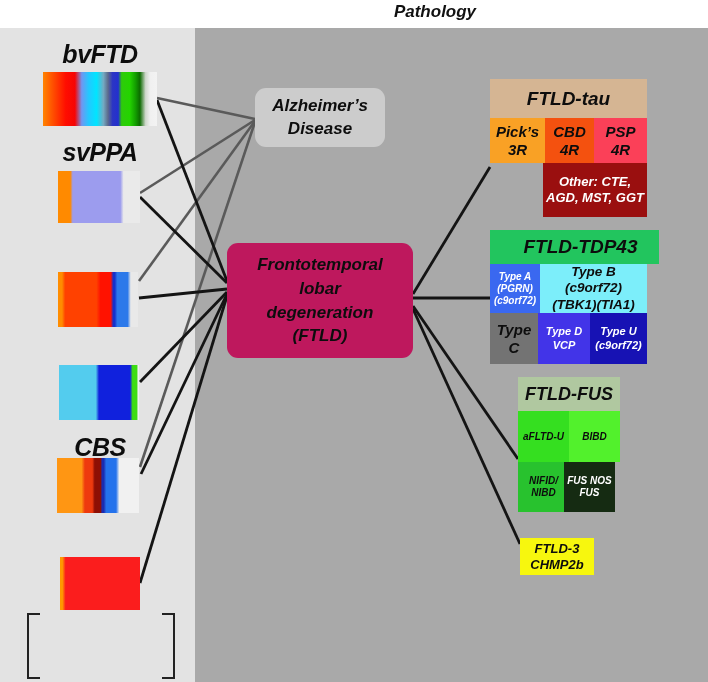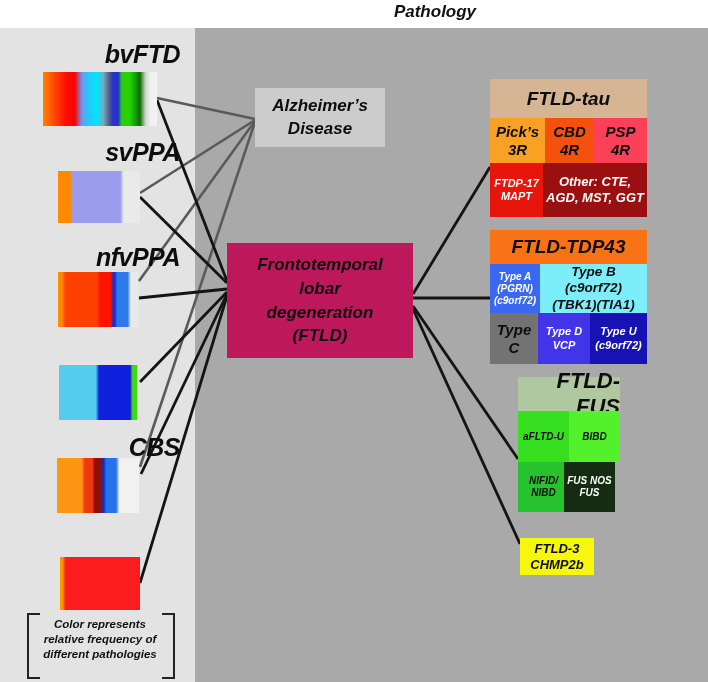--- a/index.html
+++ b/index.html
@@ -1,22 +1,22 @@
 <!DOCTYPE html>
 <html><head>
 <meta charset="utf-8">
 <style>
   html,body{margin:0;padding:0;}
   body{font-family:"Liberation Sans",sans-serif;}
   #stage{position:relative;width:708px;height:682px;background:#ffffff;overflow:hidden;}
   .panel{position:absolute;top:28px;bottom:0;}
   .ttl{position:absolute;top:2px;font-size:17px;font-weight:bold;font-style:italic;color:#111;text-align:center;}
-  .synlabel{position:absolute;left:20px;width:160px;text-align:right;font-size:25px;font-weight:bold;font-style:italic;color:#0d0d0d;letter-spacing:-0.5px;}
+  .synlabel{position:absolute;left:20px;width:160px;text-align:center;font-size:25px;font-weight:bold;font-style:italic;color:#0d0d0d;letter-spacing:-0.5px;}
   .bar{position:absolute;}
-  .box{position:absolute;display:flex;align-items:center;justify-content:center;text-align:center;font-weight:bold;font-style:italic;color:#0d0d0d;white-space:pre-line;}
+  .box{position:absolute;display:flex;align-items:center;justify-content:center;text-align:center;font-weight:bold;font-style:italic;color:#0d0d0d;white-space:pre-line;border-radius:11px;}
   .cell{position:absolute;display:flex;align-items:center;justify-content:center;text-align:center;font-weight:bold;font-style:italic;color:#0d0d0d;white-space:pre-line;line-height:1.2;}
   .lt{color:#ffffff;}
   .hdr{position:absolute;display:flex;align-items:center;justify-content:center;text-align:right;font-weight:bold;font-style:italic;color:#0d0d0d;}
   svg{position:absolute;left:0;top:0;}
   .note-text{position:absolute;left:40px;top:617px;width:120px;text-align:center;font-size:11.5px;font-weight:bold;font-style:italic;color:#111;line-height:1.3;white-space:pre-line;}
   .bracket{position:absolute;top:613px;width:11px;height:62px;}
   .bracket.l{left:27px;border-left:2px solid #222;border-top:2px solid #222;border-bottom:2px solid #222;}
   .bracket.r{left:162px;border-right:2px solid #222;border-top:2px solid #222;border-bottom:2px solid #222;}
 </style>
 </head>
@@ -49,69 +49,63 @@
       <line x1="413" y1="309" x2="520" y2="544"></line>
     </g>
   </svg>
 
   <div class="synlabel" style="top:40px;">bvFTD</div>
   <div class="bar" style="left: 43px; top: 72px; width: 114px; height: 54px; background: linear-gradient(90deg, rgb(255, 132, 0) 0%, rgb(255, 77, 0) 9%, rgb(255, 13, 0) 20%, rgb(246, 4, 4) 28%, rgb(111, 151, 242) 34%, rgb(36, 200, 255) 40%, rgb(0, 229, 255) 47%, rgb(116, 170, 194) 53%, rgb(92, 107, 140) 57%, rgb(44, 53, 196) 61%, rgb(35, 48, 207) 66%, rgb(46, 203, 11) 69%, rgb(36, 212, 0) 76%, rgb(19, 160, 0) 81%, rgb(12, 107, 0) 85%, rgb(207, 216, 204) 90%, rgb(240, 240, 240) 94%, rgb(243, 243, 243) 100%);"></div>
 
   <div class="synlabel" style="top:138px;">svPPA</div>
   <div class="bar" style="left: 58px; top: 171px; width: 82px; height: 52px; background: linear-gradient(90deg, rgb(255, 138, 0) 0%, rgb(255, 138, 0) 15%, rgb(156, 156, 238) 18%, rgb(156, 156, 238) 76%, rgb(234, 234, 234) 80%, rgb(234, 234, 234) 100%);"></div>
 
-  <div class="synlabel" style="top:243px;">nfvPPA</div>
   <div class="bar" style="left: 58px; top: 272px; width: 80px; height: 55px; background: linear-gradient(90deg, rgb(255, 140, 0) 0%, rgb(255, 140, 0) 5%, rgb(255, 65, 0) 9%, rgb(255, 65, 0) 48%, rgb(255, 18, 0) 53%, rgb(255, 18, 0) 66%, rgb(21, 49, 204) 69%, rgb(21, 49, 204) 71%, rgb(44, 121, 234) 74%, rgb(44, 121, 234) 87%, rgb(233, 233, 233) 91%, rgb(233, 233, 233) 100%);"></div>
 
   <div class="bar" style="left: 59px; top: 365px; width: 80px; height: 55px; background: linear-gradient(90deg, rgb(83, 204, 238) 0%, rgb(83, 204, 238) 46%, rgb(16, 33, 221) 50%, rgb(16, 33, 221) 89%, rgb(61, 221, 18) 92%, rgb(61, 221, 18) 97%, rgb(240, 240, 240) 99%, rgb(240, 240, 240) 100%);"></div>
 
   <div class="synlabel" style="top:433px;">CBS</div>
   <div class="bar" style="left: 57px; top: 458px; width: 82px; height: 55px; background: linear-gradient(90deg, rgb(255, 150, 19) 0%, rgb(255, 150, 19) 30%, rgb(238, 58, 14) 34%, rgb(238, 58, 14) 43%, rgb(142, 15, 4) 46%, rgb(142, 15, 4) 53%, rgb(27, 43, 176) 55%, rgb(27, 43, 176) 57%, rgb(36, 114, 236) 60%, rgb(36, 114, 236) 72%, rgb(241, 241, 241) 76%, rgb(241, 241, 241) 100%);"></div>
 
   <div class="bar" style="left: 60px; top: 557px; width: 80px; height: 53px; background: linear-gradient(90deg, rgb(255, 153, 0) 0%, rgb(255, 153, 0) 3%, rgb(251, 29, 29) 7%, rgb(251, 29, 29) 100%);"></div>
 
   <div class="bracket l"></div>
   <div class="bracket r"></div>
-  <div class="note-text">Color represents
-relative frequency of
-different pathologies</div>
 
   <div class="box" style="left: 255px; top: 88px; width: 130px; height: 59px; font-size: 17px; line-height: 1.35; background: rgb(204, 204, 204);">Alzheimer’s
 Disease</div>
   <div class="box" style="left: 227px; top: 243px; width: 186px; height: 115px; font-size: 17px; line-height: 1.4; background: #be185d;">Frontotemporal
 lobar
 degeneration
 (FTLD)</div>
 
   <div class="hdr" style="left: 490px; top: 79px; width: 157px; height: 39px; font-size: 19px; background: rgb(213, 181, 147);">FTLD-tau</div>
   <div class="cell" style="left: 490px; top: 118px; width: 55px; height: 45px; font-size: 15px; background: rgb(249, 161, 37);">Pick’s
 3R</div>
   <div class="cell" style="left: 545px; top: 118px; width: 49px; height: 45px; font-size: 15px; background: rgb(244, 81, 15);">CBD
 4R</div>
   <div class="cell" style="left: 594px; top: 118px; width: 53px; height: 45px; font-size: 15px; background: rgb(251, 64, 88);">PSP
 4R</div>
-  <div class="cell lt" style="left: 490px; top: 163px; width: 53px; height: 54px; font-size: 11px; background: rgb(232, 21, 13);">FTDP-17
-MAPT</div>
   <div class="cell lt" style="left: 543px; top: 163px; width: 104px; height: 54px; font-size: 13px; background: rgb(154, 15, 15);">Other: CTE,
 AGD, MST, GGT</div>
 
-  <div class="hdr" style="left: 490px; top: 230px; width: 157px; height: 34px; font-size: 19px; background: #f97316;">FTLD-TDP43</div>
+  <div class="hdr" style="left: 490px; top: 230px; width: 157px; height: 34px; font-size: 19px; background: #22c55e; padding-left: 12px;">FTLD-TDP43</div>
   <div class="cell lt" style="left: 490px; top: 264px; width: 50px; height: 49px; font-size: 10px; background: rgb(58, 104, 240);">Type A
 (PGRN)
 (c9orf72)</div>
   <div class="cell" style="left: 540px; top: 264px; width: 107px; height: 49px; font-size: 13.5px; background: rgb(124, 238, 250);">Type B
 (c9orf72)
 (TBK1)(TIA1)</div>
   <div class="cell" style="left: 490px; top: 313px; width: 48px; height: 51px; font-size: 15px; background: #737373;">Type C</div>
   <div class="cell lt" style="left: 538px; top: 313px; width: 52px; height: 51px; font-size: 11px; background: rgb(66, 52, 232);">Type D
 VCP</div>
   <div class="cell lt" style="left: 590px; top: 313px; width: 57px; height: 51px; font-size: 11px; background: rgb(23, 18, 180);">Type U
 (c9orf72)</div>
 
-  <div class="hdr" style="left: 518px; top: 377px; width: 102px; height: 34px; font-size: 22px; background: rgb(176, 200, 160);">FTLD-FUS</div>
+  <div class="hdr" style="left: 518px; top: 377px; width: 102px; height: 34px; font-size: 18px; background: rgb(176, 200, 160);">FTLD-FUS</div>
   <div class="cell" style="left: 518px; top: 411px; width: 51px; height: 51px; font-size: 10px; background: rgb(53, 223, 32);">aFLTD-U</div>
   <div class="cell" style="left: 569px; top: 411px; width: 51px; height: 51px; font-size: 10px; background: rgb(82, 241, 44);">BIBD</div>
   <div class="cell" style="left: 518px; top: 462px; width: 51px; height: 50px; font-size: 10px; background: rgb(40, 194, 46);">NIFID/
 NIBD</div>
   <div class="cell lt" style="left: 564px; top: 462px; width: 51px; height: 50px; font-size: 10px; background: rgb(21, 43, 18);">FUS NOS
 FUS</div>
 
   <div class="cell" style="left: 520px; top: 538px; width: 74px; height: 37px; font-size: 13px; background: rgb(247, 247, 14);">FTLD-3
 CHMP2b</div>
 

